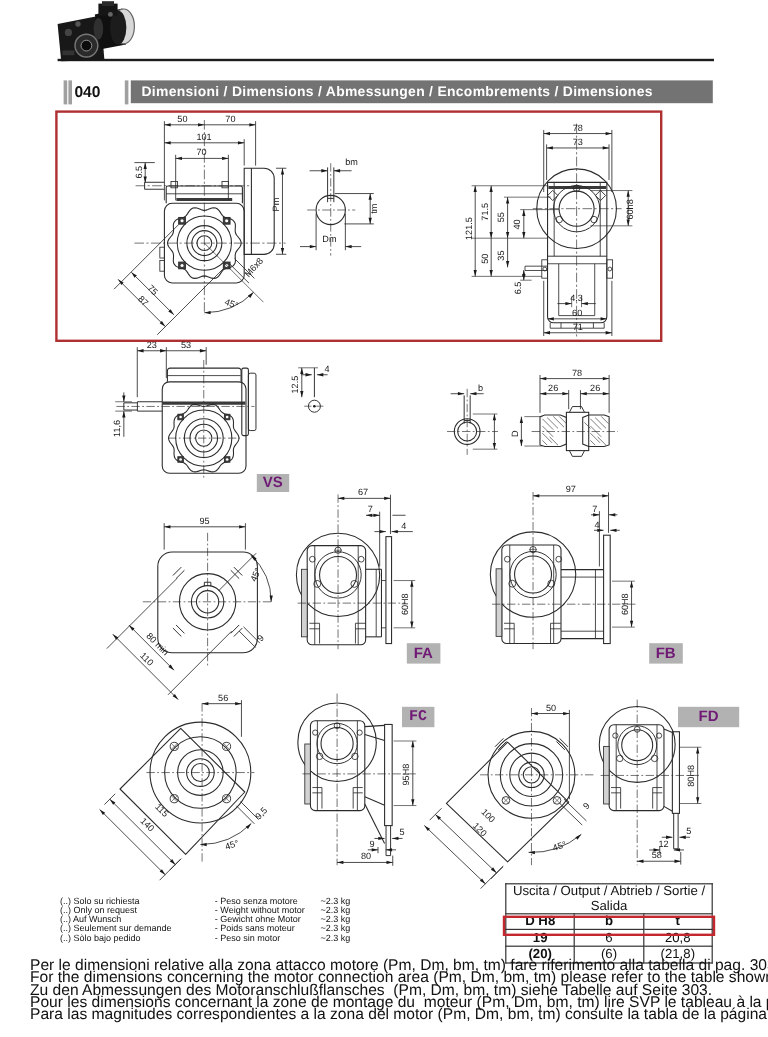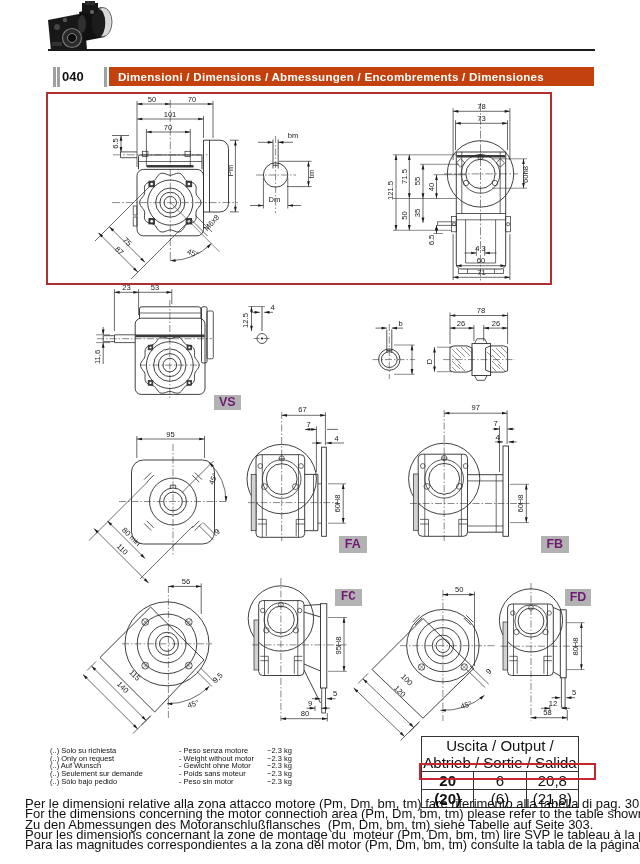--- a/index.html
+++ b/index.html
@@ -13,21 +13,21 @@
 
 <div class="abs" style="left:48px;top:49px;width:547px;height:2.4px;background:#1c1c1c;"></div>
 
 <div class="abs" style="left:52.6px;top:66.5px;width:3px;height:20px;background:#a0a0a0;"></div>
 <div class="abs" style="left:57.2px;top:66.5px;width:3px;height:20px;background:#a0a0a0;"></div>
 
 <div class="abs" style="left:62px;top:66.5px;width:40px;height:20px;color:#111;font-size:13px;font-weight:bold;text-align:left;line-height:20px;">040</div>
 
 <div class="abs" style="left:103.8px;top:66.5px;width:3.6px;height:20px;background:#a0a0a0;"></div>
 
-<div class="abs" style="left:108.9px;top:66.5px;width:485px;height:19.5px;background:#c2410c;color:#fff;font-weight:bold;font-size:11.6px;letter-spacing:0.25px;line-height:19.5px;text-indent:9px;">Dimensioni / Dimensions / Abmessungen / Encombrements / Dimensiones</div>
+<div class="abs" style="left:108.9px;top:66.5px;width:485px;height:19.5px;background:#737373;color:#fff;font-weight:bold;font-size:11.6px;letter-spacing:0.25px;line-height:19.5px;text-indent:9px;">Dimensioni / Dimensions / Abmessungen / Encombrements / Dimensiones</div>
 
 <div class="abs" style="left:46px;top:92px;width:502px;height:189px;border:2px solid #b03032;"></div>
 
 <svg id="art" class="abs" style="left:0;top:0;" width="640" height="864" viewBox="0 0 640 864" fill="none" stroke="none">
 <defs>
 <marker id="a" viewBox="0 0 10 6" refX="9.4" refY="3" markerWidth="8.5" markerHeight="5.1" orient="auto-start-reverse">
         <path d="M0.6,0.7 9.4,3 0.6,5.3Z" fill="#1a1a1a" stroke="none"></path>
       </marker>
 </defs>
 
@@ -709,47 +709,52 @@
 </svg>
 
 <div class="lbl" style="left:214px;top:394.5px;width:26.5px;height:15.5px;line-height:15.5px;">VS</div>
 
 <div class="lbl" style="left:339px;top:536px;width:27.5px;height:17px;line-height:17px;">FA</div>
 
 <div class="lbl" style="left:521px;top:536px;width:27.5px;height:17px;line-height:17px;margin-left:20px;">FB</div>
 
 <div class="lbl" style="left:334.5px;top:588.5px;width:27.5px;height:17px;line-height:17px;font-family:Liberation Mono, monospace;">FC</div>
 
-<div class="lbl" style="left:565px;top:588.5px;width:26px;height:17px;line-height:17px;">FD</div>
+<div class="lbl" style="left:565px;top:588.5px;width:51px;height:17px;line-height:17px;">FD</div>
 
 <div class="abs" style="left:50px;top:747px;font-size:7.5px;line-height:7.7px;color:#111;white-space:pre;">(..) Solo su richiesta
 (..) Only on request
 (..) Auf Wunsch
 (..) Seulement sur demande
 (..) Sòlo bajo pedido</div>
 
 <div class="abs" style="left:179px;top:747px;font-size:7.5px;line-height:7.7px;color:#111;white-space:pre;">- Peso senza motore
 - Weight without motor
 - Gewicht ohne Motor
 - Poids sans moteur
 - Peso sin motor</div>
 
 <div class="abs" style="left:267px;top:747px;font-size:7.5px;line-height:7.7px;color:#111;white-space:pre;">~2.3 kg
 ~2.3 kg
 ~2.3 kg
 ~2.3 kg
 ~2.3 kg</div>
 
-<table class="abs" style="left:421px;top:736px;width:158px;border-collapse:collapse;font-size:15px;color:#111;table-layout:fixed;" cellspacing="0">
+<table class="abs" style="left:421px;top:736px;width:173px;border-collapse:collapse;font-size:11px;color:#111;table-layout:fixed;" cellspacing="0">
 <tbody>
       <tr>
         <td colspan="3" style="border:1px solid #333;height:12.8px;text-align:center;padding:0;">Uscita / Output / Abtrieb / Sortie / Salida</td>
       </tr>
+<tr style="font-weight:bold;">
+        <td style="border:1px solid #333;width:57px;height:12.2px;text-align:center;padding:0;">D H8</td>
+        <td style="border:1px solid #333;width:56px;text-align:center;padding:0;">b</td>
+        <td style="border:1px solid #333;text-align:center;padding:0;">t</td>
+      </tr>
 <tr>
-        <td style="border:1px solid #333;height:12.8px;text-align:center;padding:0;font-weight:bold;">20</td>
+        <td style="border:1px solid #333;height:12.8px;text-align:center;padding:0;font-weight:bold;">19</td>
         <td style="border:1px solid #333;text-align:center;padding:0;">6</td>
         <td style="border:1px solid #333;text-align:center;padding:0;">20,8</td>
       </tr>
 <tr>
         <td style="border:1px solid #333;height:12.8px;text-align:center;padding:0;font-weight:bold;">(20)</td>
         <td style="border:1px solid #333;text-align:center;padding:0;">(6)</td>
         <td style="border:1px solid #333;text-align:center;padding:0;margin-top:16px;">(21,8)</td>
       </tr>
 </tbody>
   </table>

